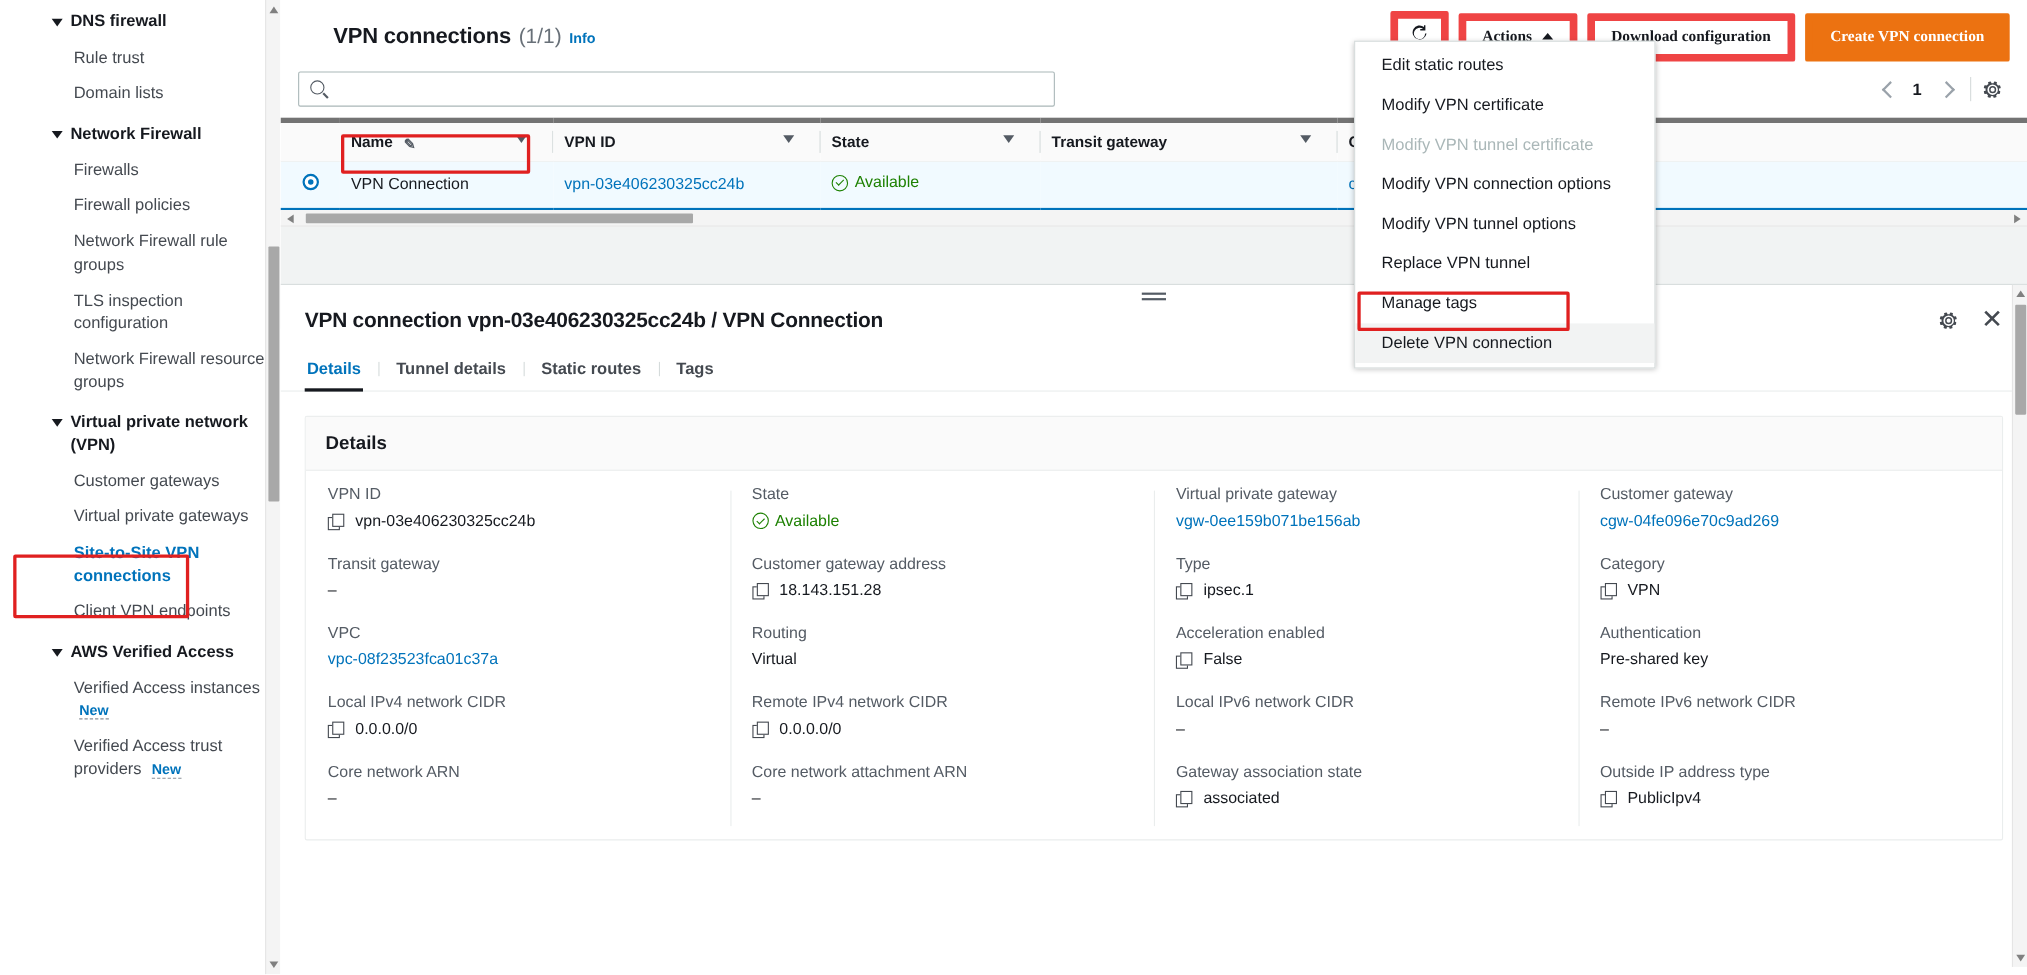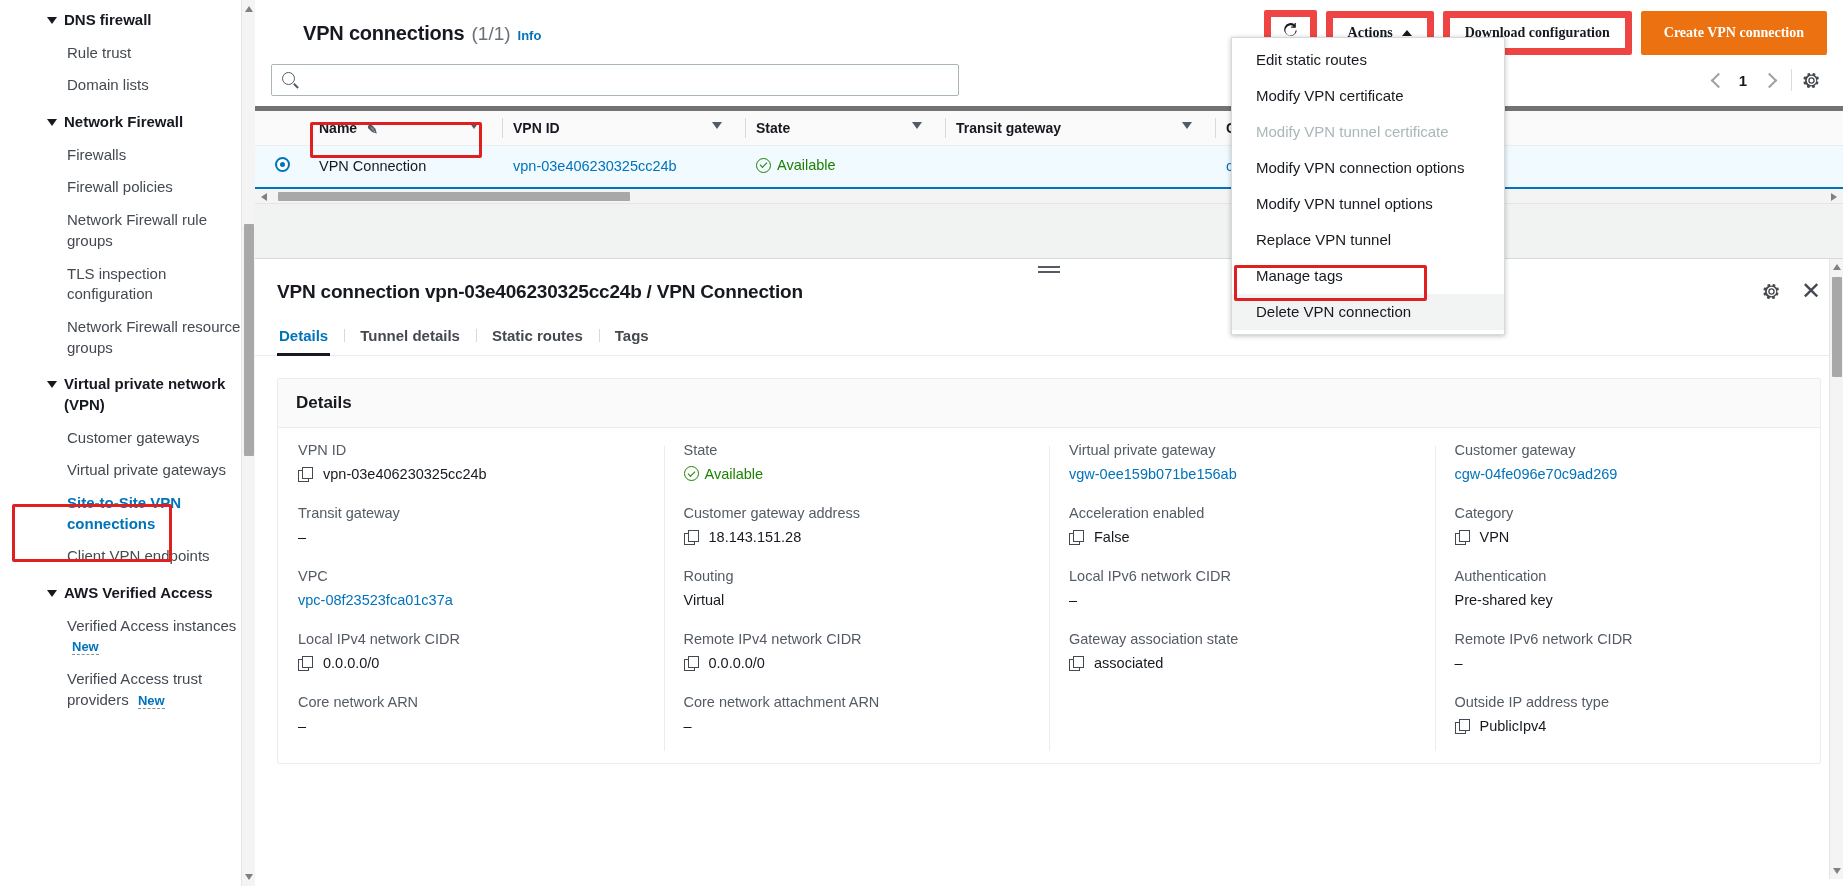--- a/index.html
+++ b/index.html
@@ -581,20 +581,27 @@
               <div class="dvalue">–</div>
             </div>
           </div>
 
           <div class="dcol">
             <div class="dfield">
               <div class="dlabel">Virtual private gateway</div>
               <div class="dvalue linkv">vgw-0ee159b071be156ab</div>
             </div>
             <div class="dfield">
+              <div class="dlabel">Type</div>
+              <div class="dvalue">
+                <span class="copy-icon"></span>
+                <span>ipsec.1</span>
+              </div>
+            </div>
+            <div class="dfield">
               <div class="dlabel">Acceleration enabled</div>
               <div class="dvalue">
                 <span class="copy-icon"></span>
                 <span>False</span>
               </div>
             </div>
             <div class="dfield">
               <div class="dlabel">Local IPv6 network CIDR</div>
               <div class="dvalue">–</div>
             </div>

